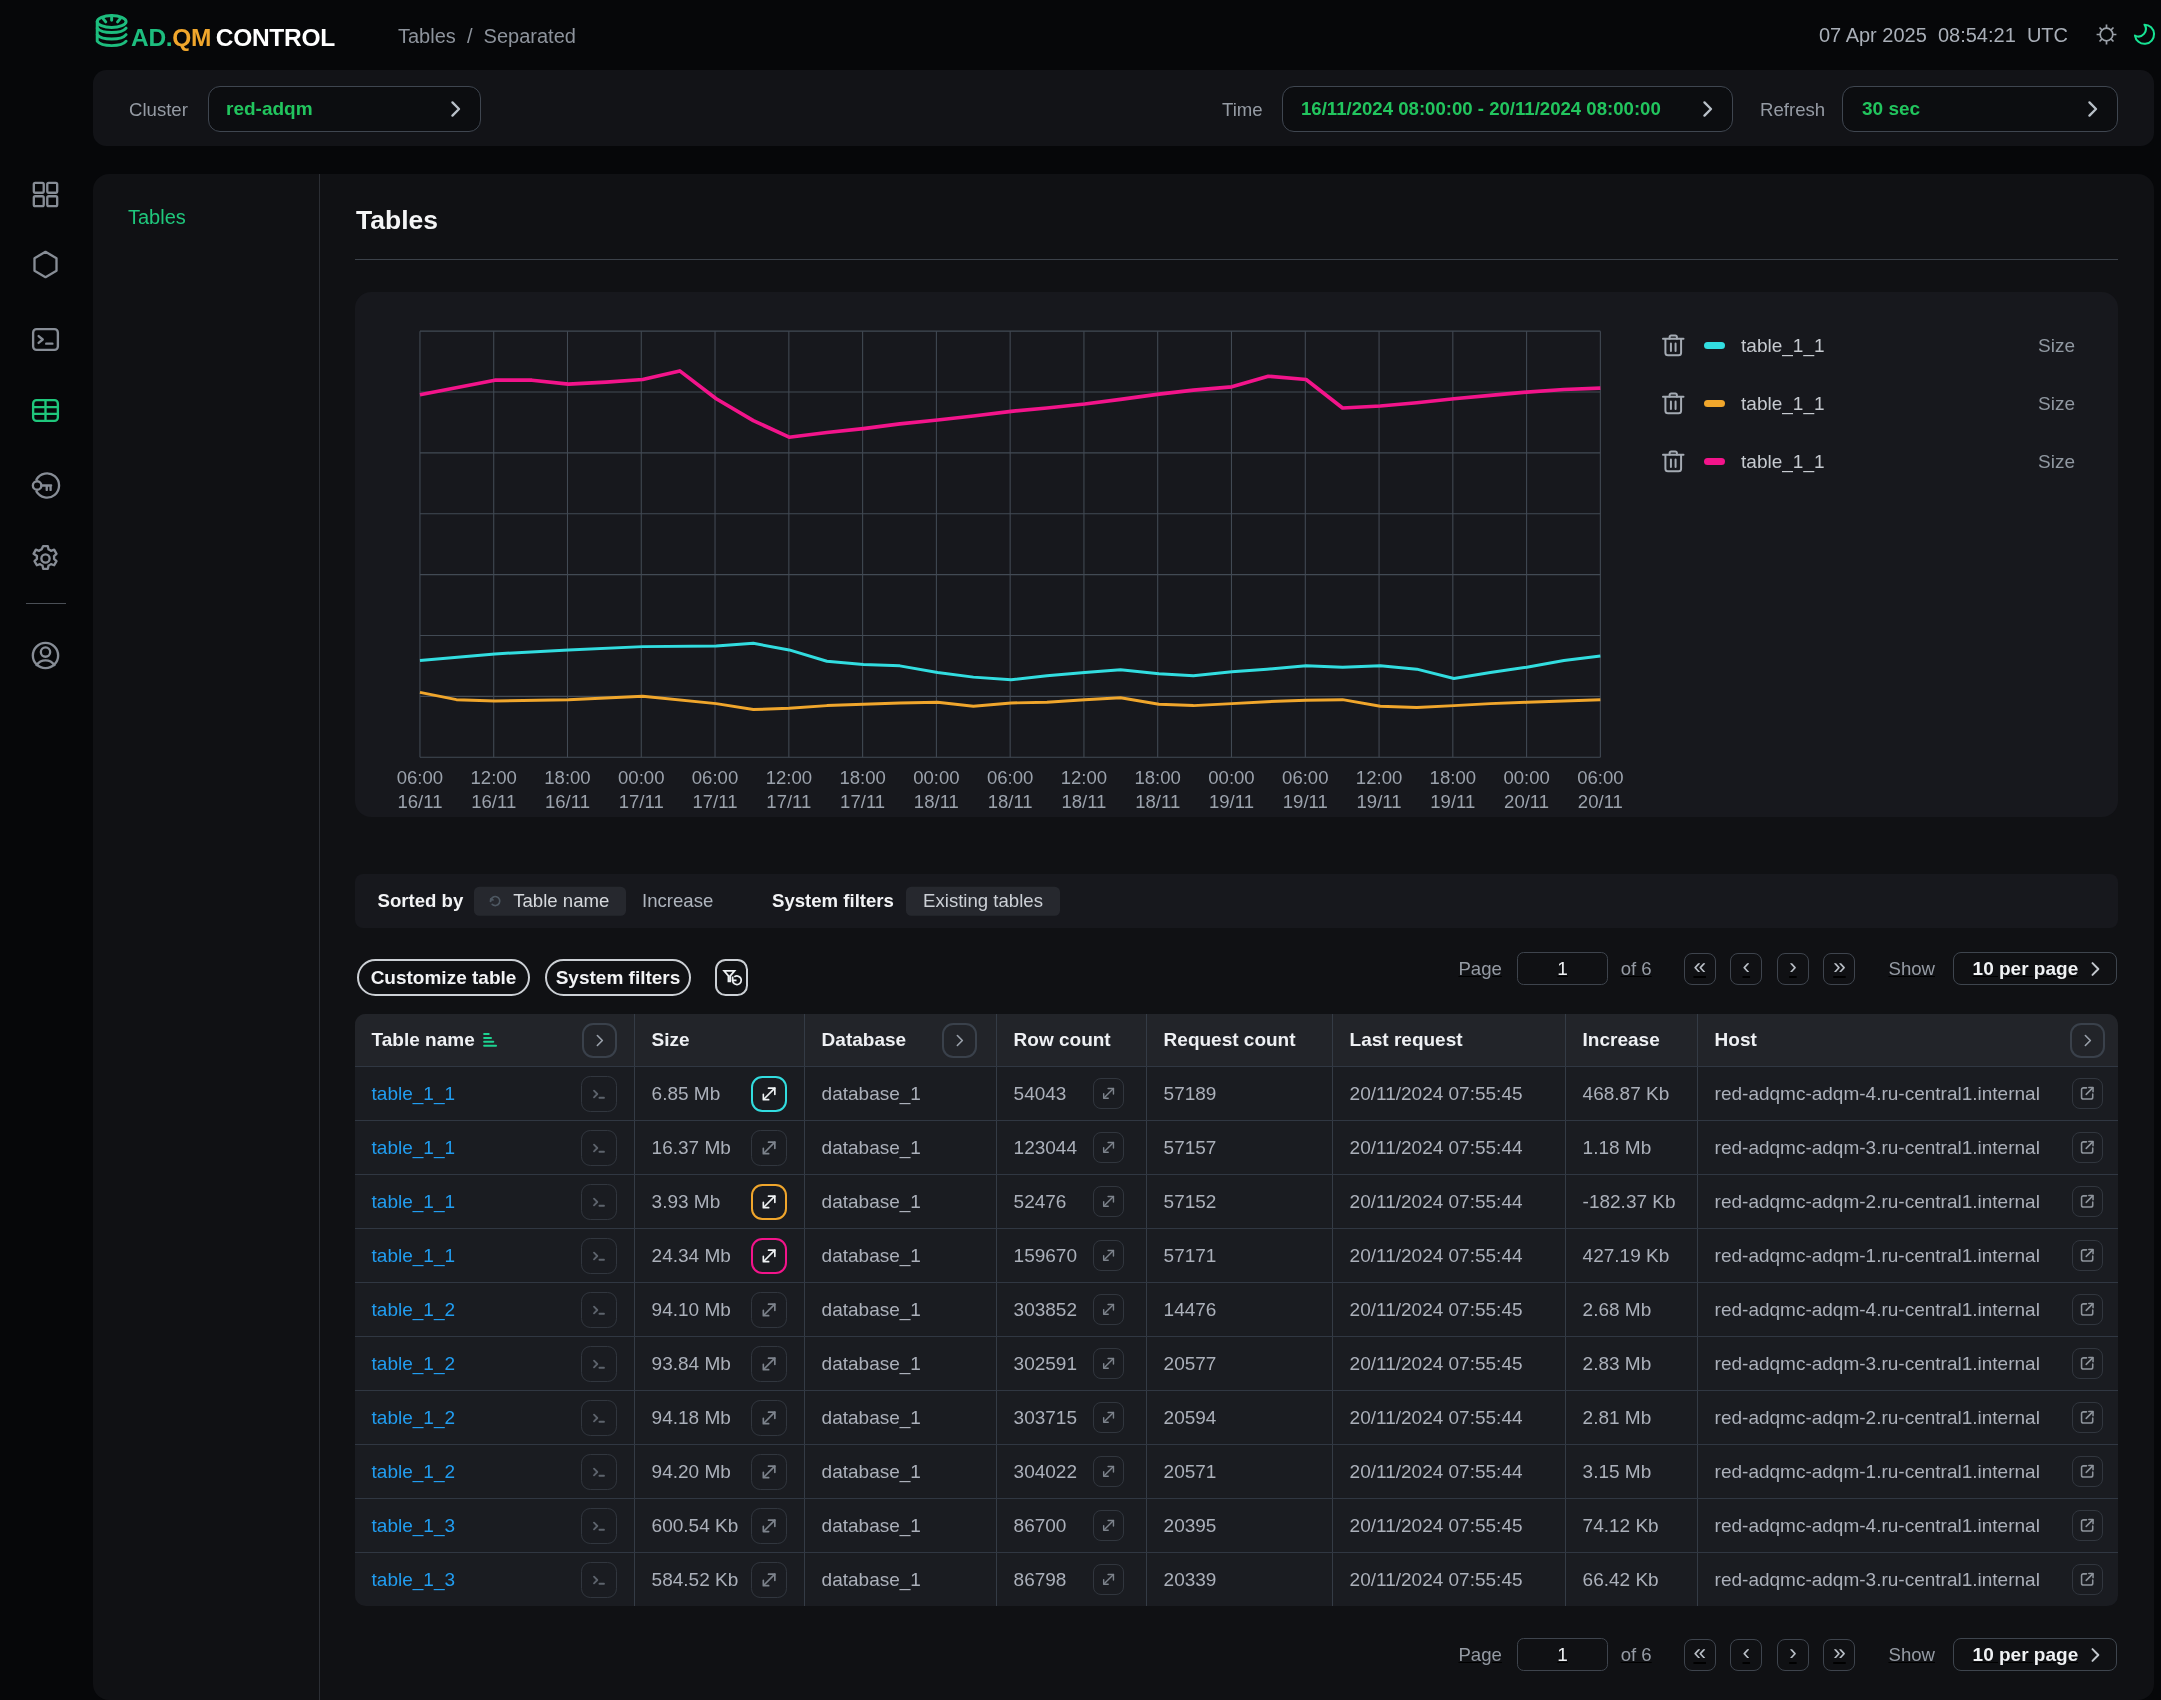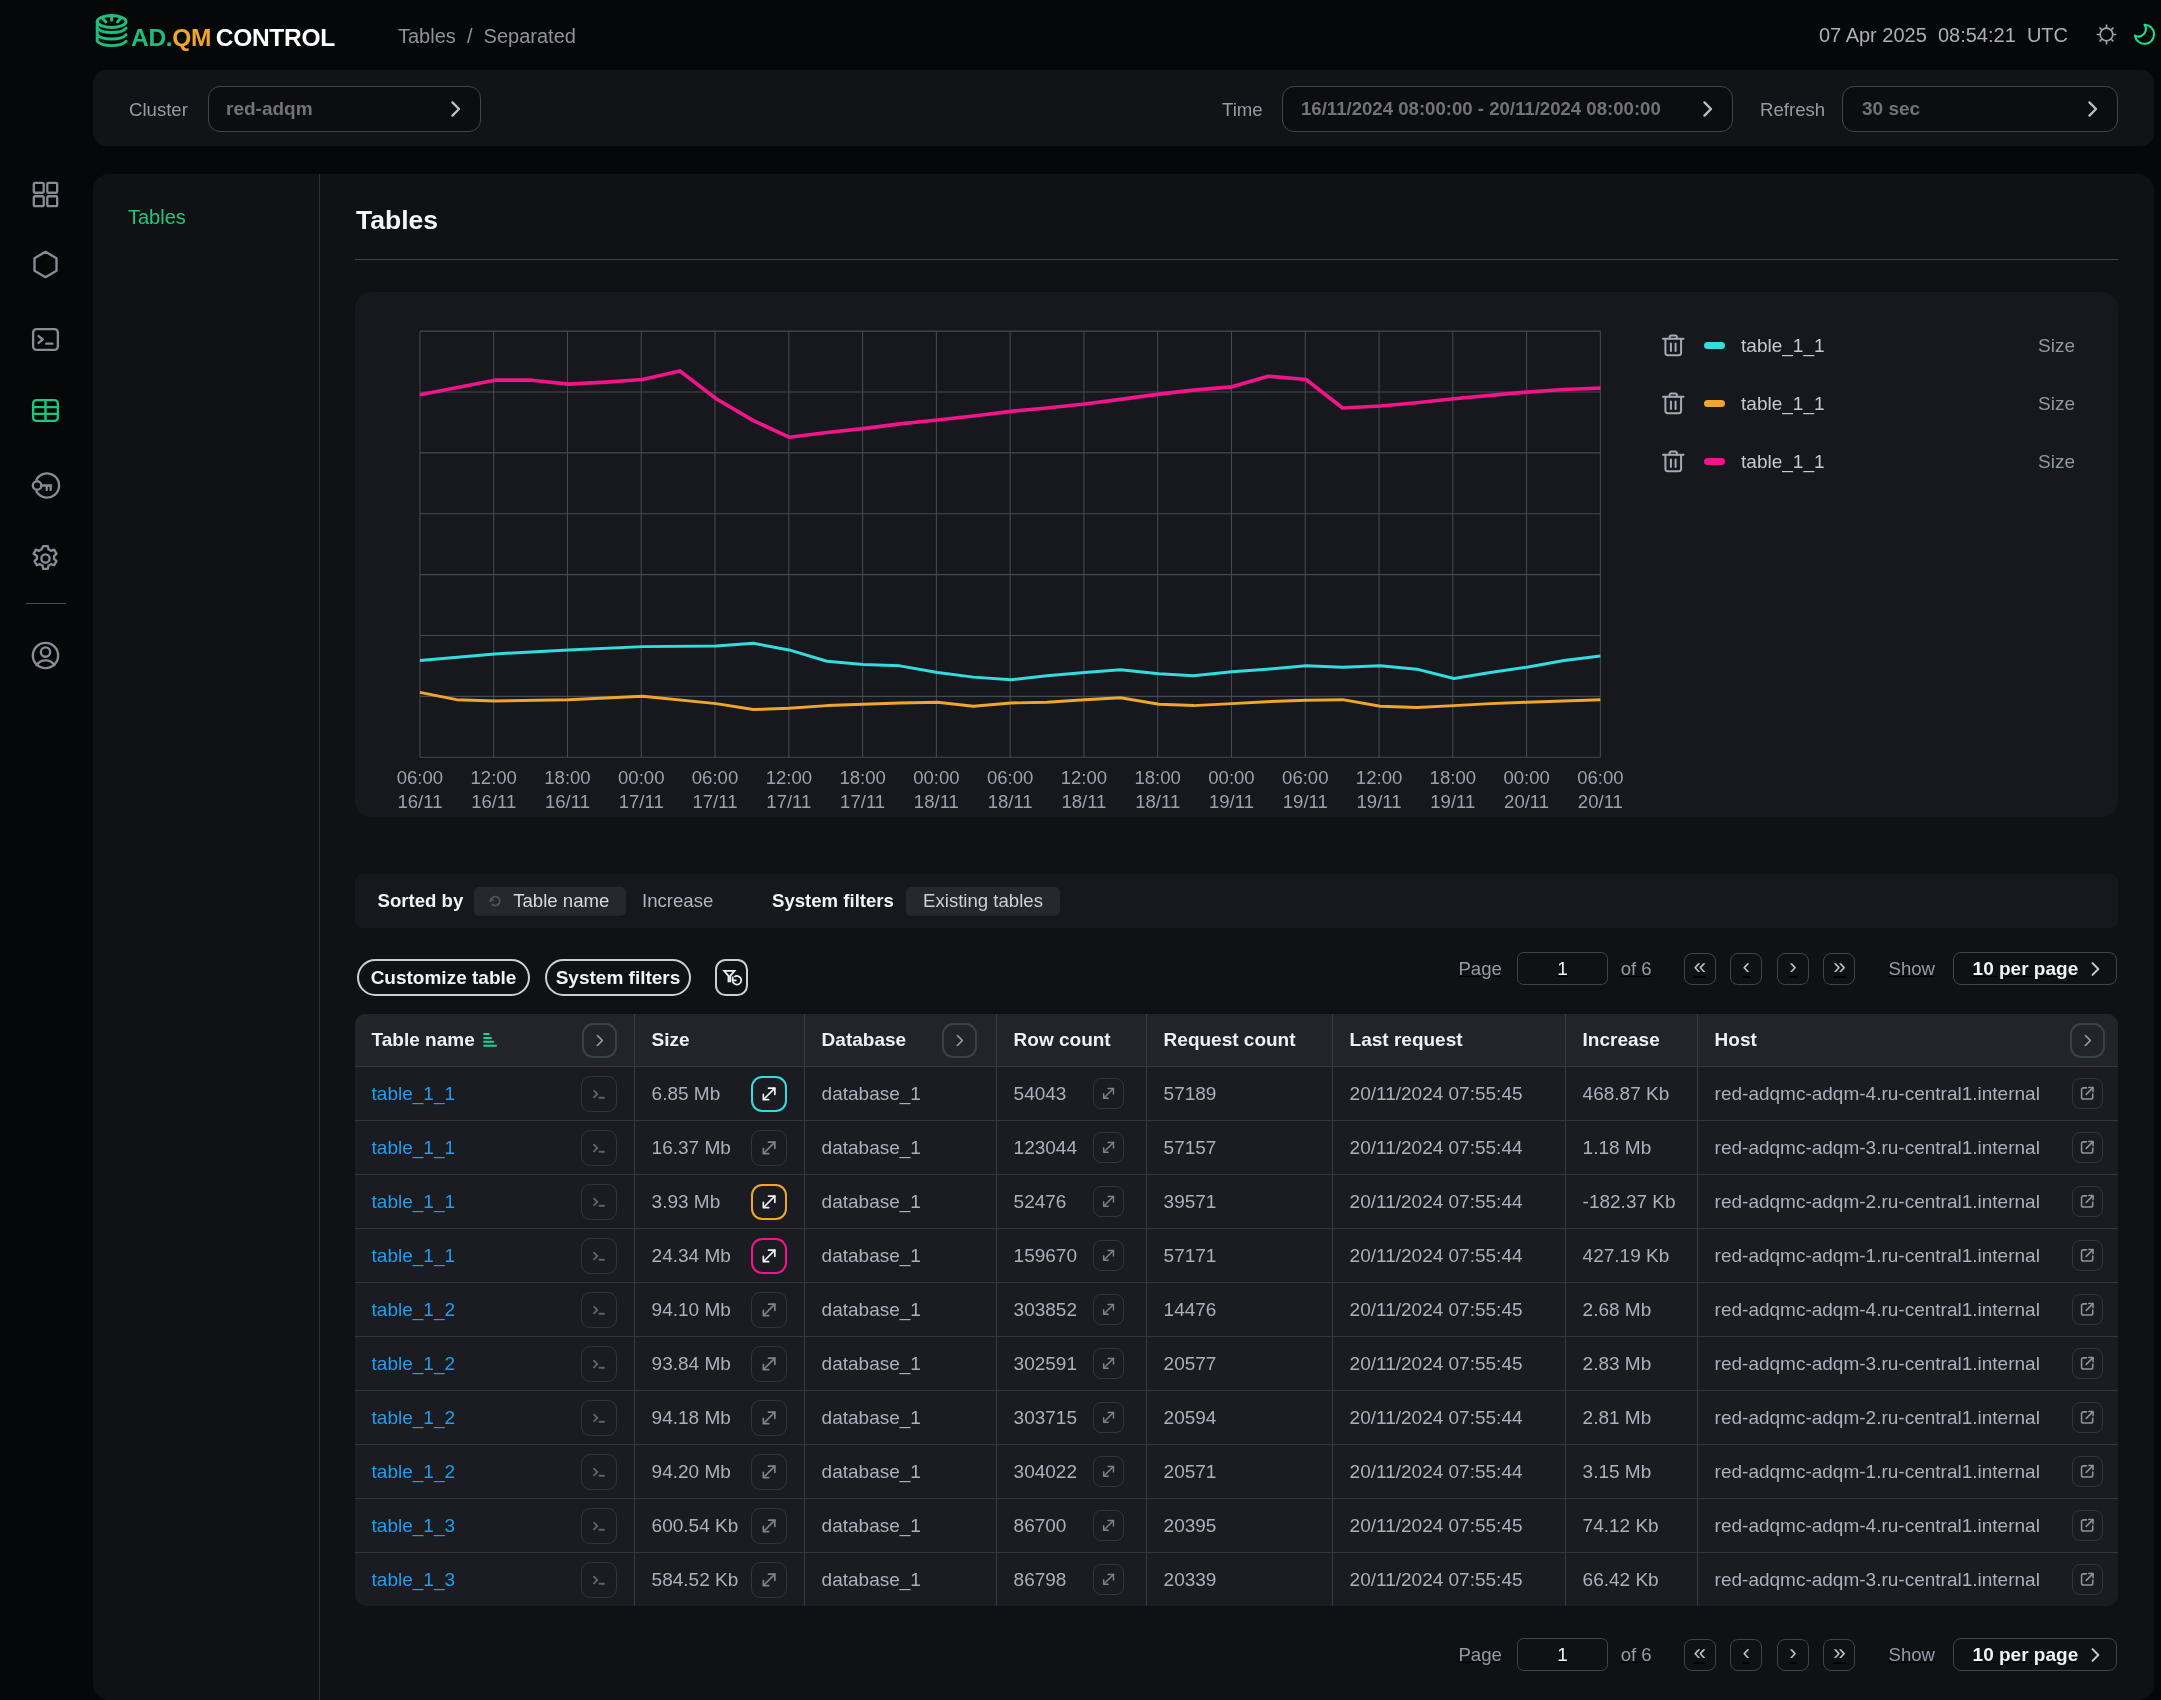--- a/index.html
+++ b/index.html
@@ -7,21 +7,21 @@
 
 
 #brand { left:131px; top:24px; font-size:24.5px; font-weight:bold; letter-spacing:-0.3px; white-space:nowrap; }
 #crumb { left:398px; top:24.5px; font-size:20px; color:#8d939c; }
 #clock { right:93px; top:24px; font-size:20px; color:#a9afb8; }
 
 
 #toolbar { left:93px; top:70px; width:2061px; height:76px; background:#121317; border-radius:13.3px; }
 .flabel { font-size:18.6px; color:#959ba4; }
 .select { position:absolute; top:16px; height:46px; border:1.7px solid #3f4650; border-radius:12px;
-  background:#0c0d10; color:#737373; font-size:19px; font-weight:bold; display:flex; align-items:center; }
+  background:#0c0d10; color:#22c55e; font-size:19px; font-weight:bold; display:flex; align-items:center; }
 .select .chev { position:absolute; right:13.3px; top:50%; transform:translateY(-50%); display:flex; }
 
 
 #content { left:93px; top:174px; width:2061px; height:1526px; background:#101114; border-radius:16px; }
 #vdiv { position:absolute; left:226px; top:0; width:1.3px; height:1526px; background:#2b2e34; }
 #sbnav { position:absolute; left:35px; top:32px; font-size:20px; color:#1fc77c; }
 #h1 { position:absolute; left:263px; top:30.5px; font-size:26.5px; font-weight:bold; color:#f4f5f6; }
 #hrule { position:absolute; left:262px; top:85px; width:1763px; height:1.3px; background:#3c424a; }
 
 
@@ -487,21 +487,21 @@
             <span>52476</span>
             <span class="sqbtn smbtn">
               <svg width="17" height="17" viewBox="0 0 24 24" fill="none" stroke="#7d838c" stroke-width="2" stroke-linecap="round" stroke-linejoin="round">
                 <path d="M5.2 12.4v6.4h6.4"></path>
                 <path d="M6.6 17.4L19 5"></path>
                 <path d="M11.4 5h7.6v7.6"></path>
               </svg>
             </span>
           </div>
 <div class="td">
-            <span>39571</span>
+            <span>57152</span>
           </div>
 <div class="td">
             <span>20/11/2024 07:55:44</span>
           </div>
 <div class="td">
             <span>-182.37 Kb</span>
           </div>
 <div class="td">
             <span>red-adqmc-adqm-2.ru-central1.internal</span>
             <span class="sqbtn smbtn hostbtn">

